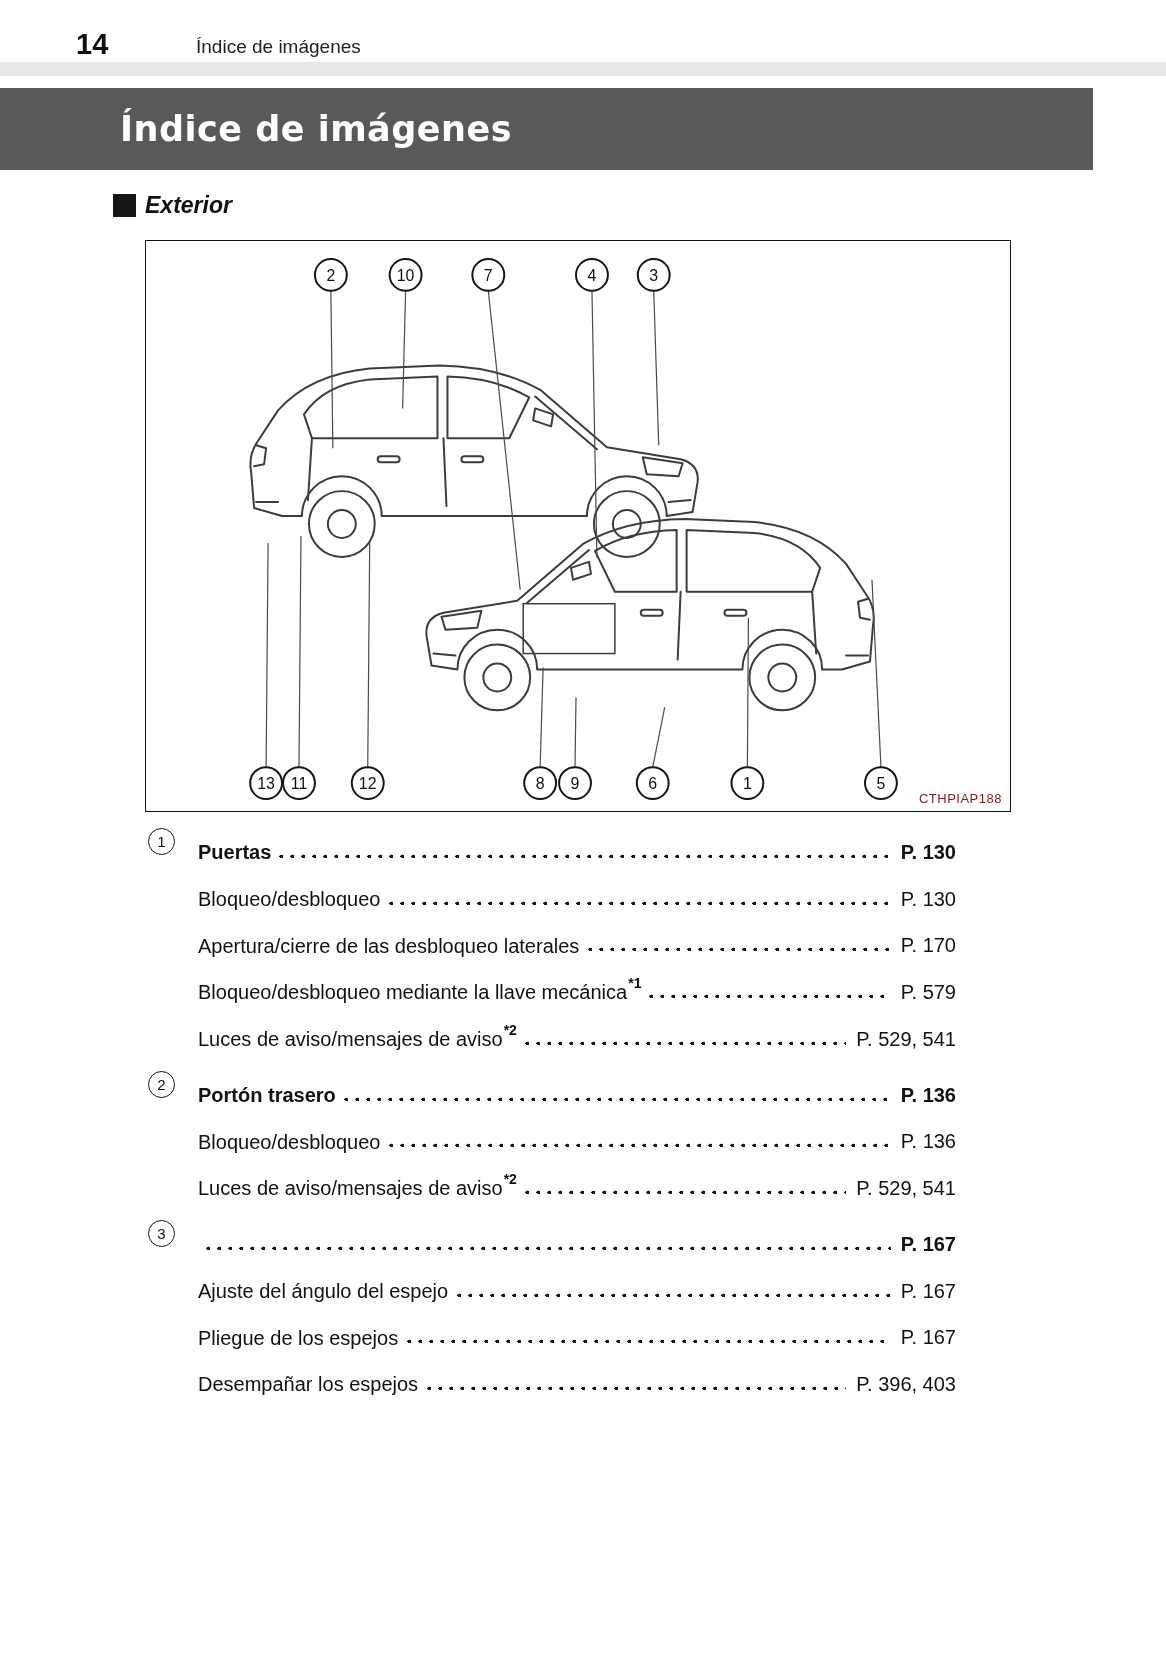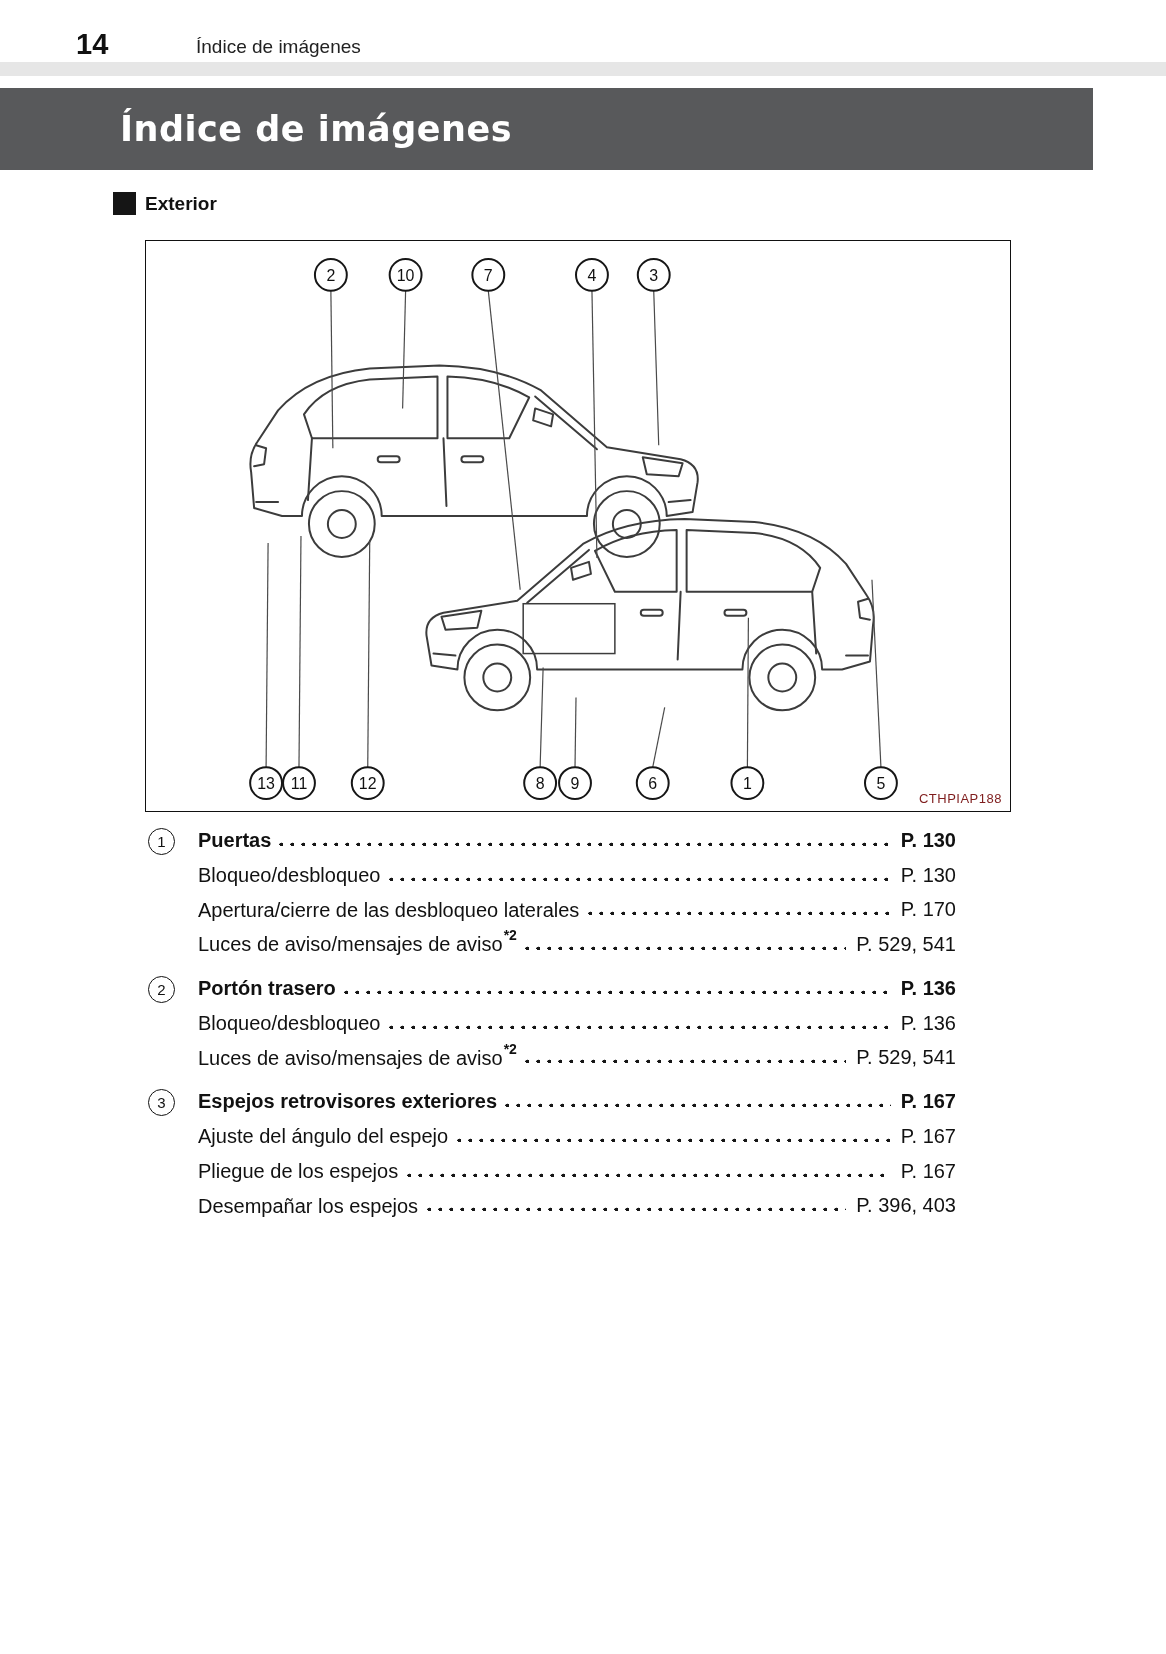--- a/index.html
+++ b/index.html
@@ -12,34 +12,34 @@
   .toprule{position:absolute;left:0;top:62px;width:1166px;height:14px;background:#e6e6e6;}
 
   
   .banner{position:absolute;left:0;top:88px;width:1093px;height:82px;background:#58595b;display:flex;align-items:center;}
   .banner h1{margin:0 0 0 120px;font-family:"DejaVu Sans","Liberation Sans",sans-serif;
              font-size:35px;font-weight:bold;color:#fff;letter-spacing:.5px;}
 
   
   .section{position:absolute;left:113px;top:192px;display:flex;align-items:center;gap:9px;}
   .sq{width:23px;height:23px;background:#151515;}
-  .section .t{font-size:19px;font-weight:bold;}
+  .section .t{font-size:23px;font-weight:bold;font-style:italic;}
 
   
   .figure-box{position:absolute;left:145px;top:240px;width:866px;height:572px;border:1.5px solid #111;box-sizing:border-box;background:#fff;}
   .figure-box svg{display:block;width:100%;height:100%;}
   .fig-code{position:absolute;right:8px;bottom:5px;font-size:13px;color:#7f1d1d;letter-spacing:.5px;}
   .callout-text{font-family:"Liberation Sans",sans-serif;font-size:16px;fill:#111;}
 
   
   .index{position:absolute;left:148px;top:826px;width:808px;}
   .entry{display:grid;grid-template-columns:50px 1fr;margin-bottom:15px;}
   .badge{width:27px;height:27px;border:1.5px solid #111;border-radius:50%;box-sizing:border-box;
          display:flex;align-items:center;justify-content:center;font-size:15px;margin-top:2px;}
-  .row{display:flex;align-items:baseline;font-size:20px;line-height:29px;}
+  .row{display:flex;align-items:baseline;font-size:20px;line-height:29px;margin-top:12px;}
   .row.main{font-weight:bold;}
   .lbl{white-space:nowrap;}
   .pg{white-space:nowrap;text-align:right;}
   .fn{font-size:14px;font-weight:bold;position:relative;top:-3px;margin-left:1px;}
   .leader{flex:1 1 auto;min-width:24px;height:5px;margin:0 10px 0 8px;
           background-image:radial-gradient(circle at 2.2px 2.4px,#161616 1.7px,transparent 2px);
           background-size:11px 5px;background-repeat:repeat-x;background-position:0 100%;}
 </style>
 </head>
 <body>
@@ -180,20 +180,25 @@
           <span class="lbl"><span>Bloqueo/desbloqueo</span><sup class="fn"></sup></span>
           <span class="leader"></span>
           <span class="pg">P. 130</span>
         </div>
         <div class="row">
           <span class="lbl"><span>Apertura/cierre de las desbloqueo laterales</span><sup class="fn"></sup></span>
           <span class="leader"></span>
           <span class="pg">P. 170</span>
         </div>
         <div class="row">
+          <span class="lbl"><span>Bloqueo/desbloqueo mediante la llave mecánica</span><sup class="fn">*1</sup></span>
+          <span class="leader"></span>
+          <span class="pg">P. 579</span>
+        </div>
+        <div class="row">
           <span class="lbl"><span>Luces de aviso/mensajes de aviso</span><sup class="fn">*2</sup></span>
           <span class="leader"></span>
           <span class="pg">P. 529, 541</span>
         </div>
       </div>
     </section>
 
     <section class="entry">
       <div class="badge">
         <span>2</span>
@@ -216,21 +221,20 @@
         </div>
       </div>
     </section>
 
     <section class="entry">
       <div class="badge">
         <span>3</span>
       </div>
       <div class="rows">
         <div class="row main">
-          <span class="lbl">Espejos retrovisores exteriores</span>
           <span class="leader"></span>
           <span class="pg">P. 167</span>
         </div>
         <div class="row">
           <span class="lbl"><span>Ajuste del ángulo del espejo</span><sup class="fn"></sup></span>
           <span class="leader"></span>
           <span class="pg">P. 167</span>
         </div>
         <div class="row">
           <span class="lbl"><span>Pliegue de los espejos</span><sup class="fn"></sup></span>

